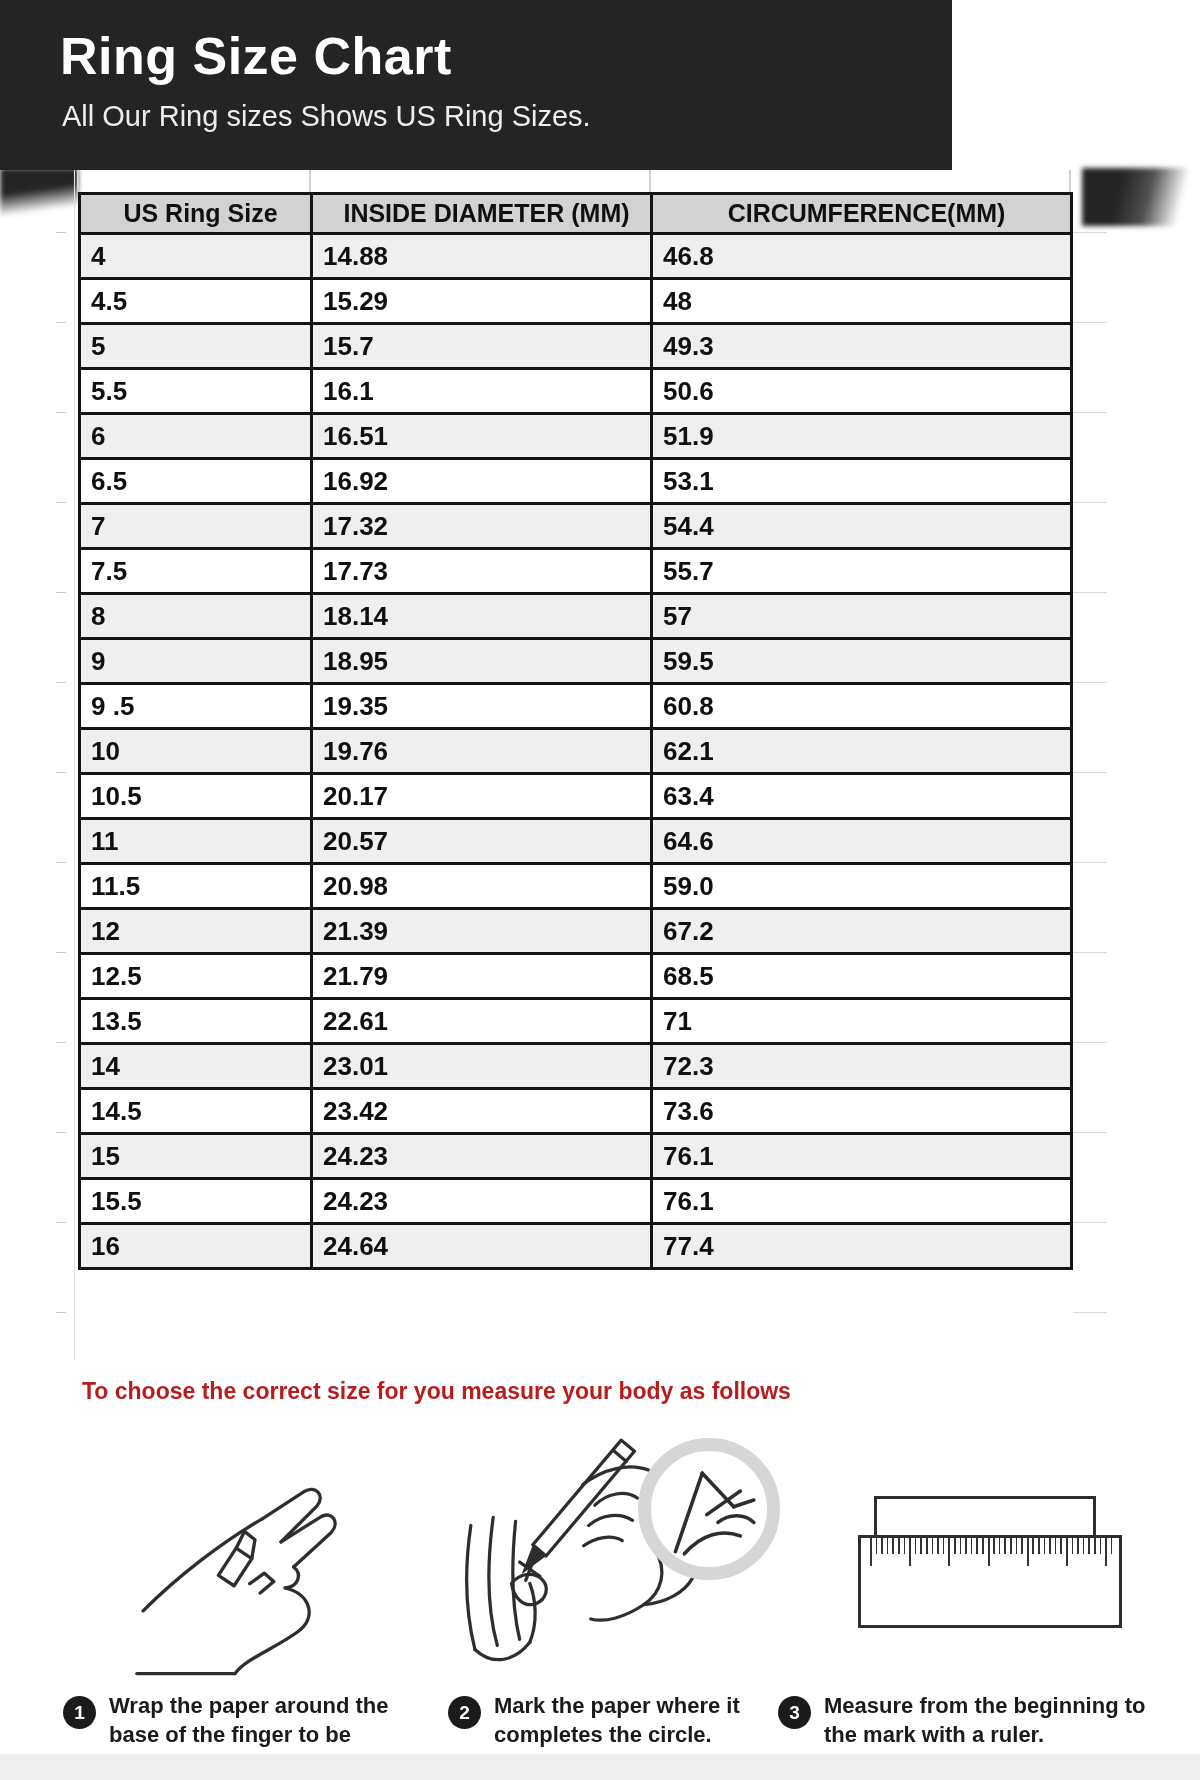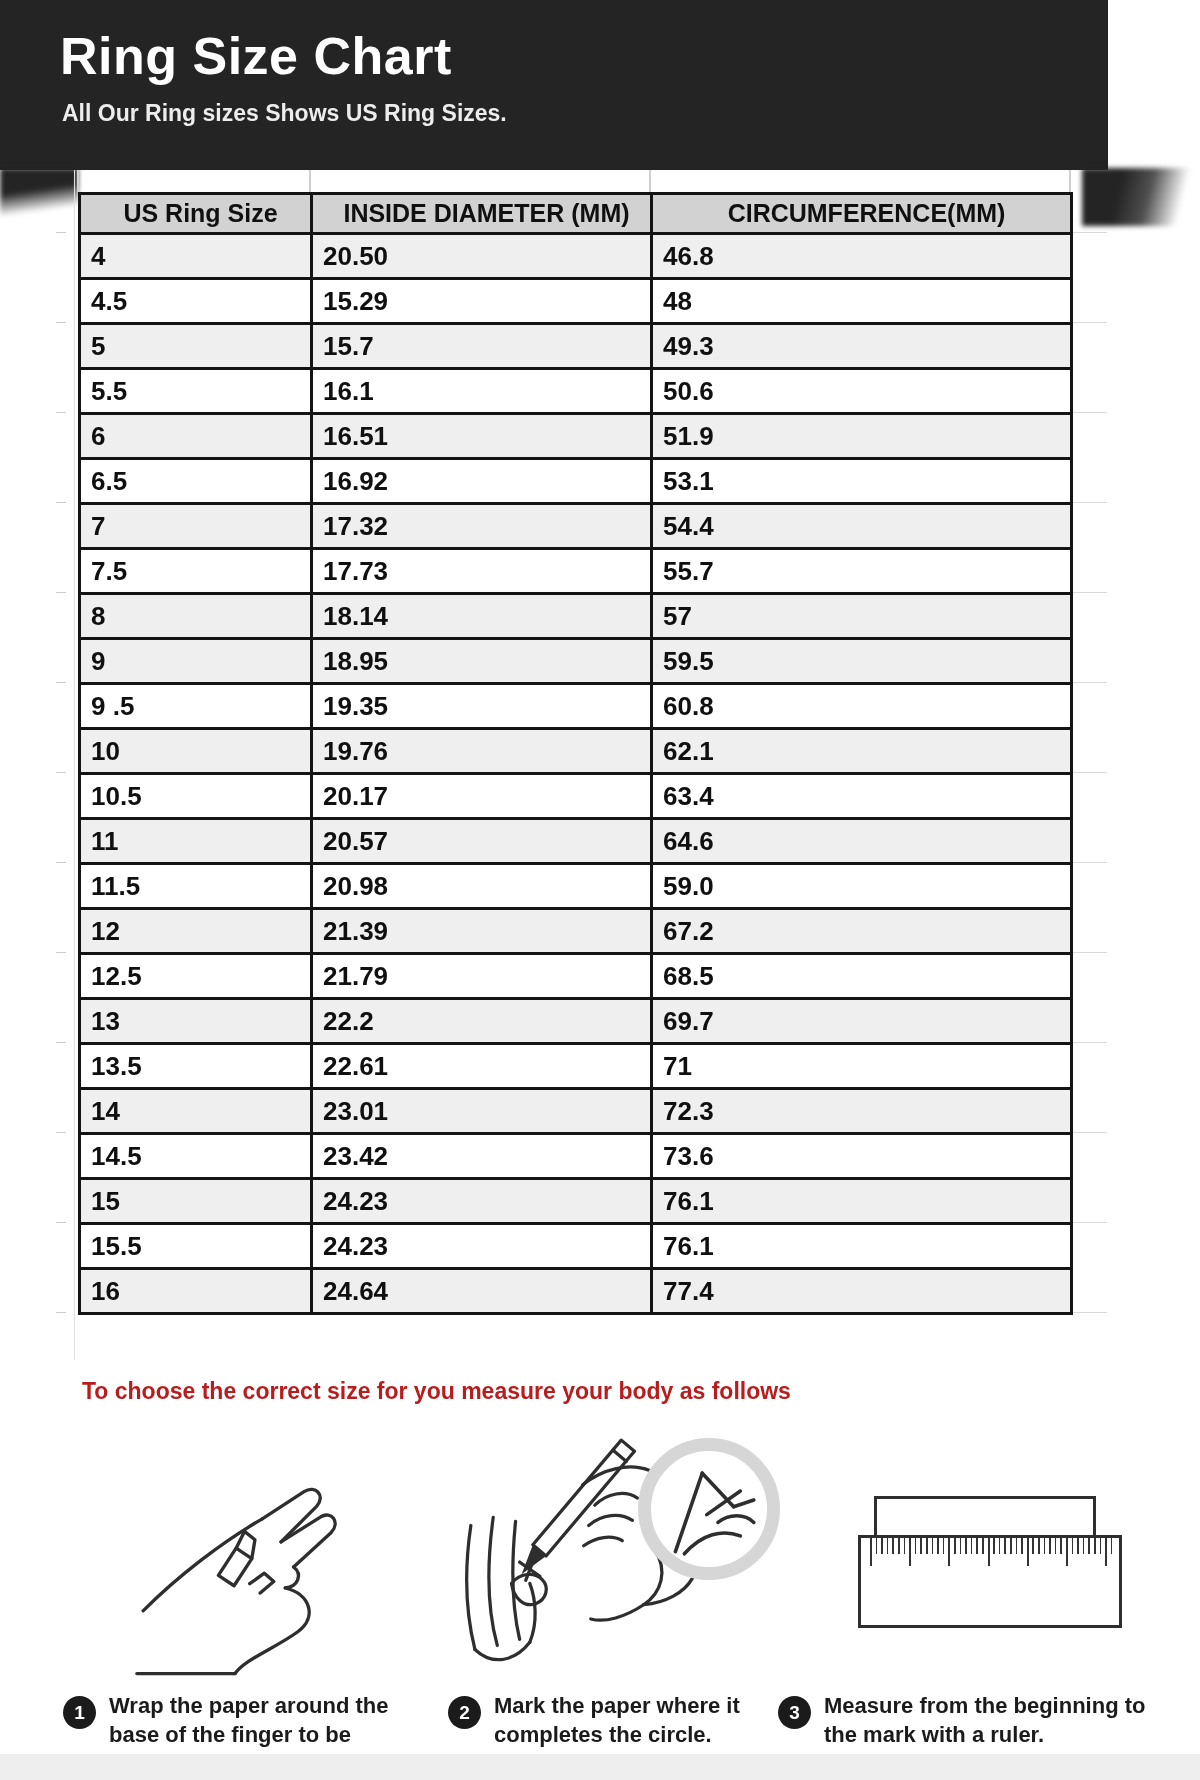--- a/index.html
+++ b/index.html
@@ -4,31 +4,31 @@
 <style>
   html,body{margin:0;padding:0;}
   body{
     width:1200px;height:1780px;position:relative;overflow:hidden;
     background:#ffffff;
     font-family:"Liberation Sans", sans-serif;
     -webkit-font-smoothing:antialiased;
   }
   
   .banner{
-    position:absolute;left:0;top:0;width:1108px;height:170px;
+    position:absolute;left:0;top:0;width:952px;height:170px;
     background:var(--banner-bg,#242424);
   }
   .banner-title{
     position:absolute;left:60px;top:26px;
     font-size:52px;font-weight:700;color:var(--banner-fg,#fff);
     letter-spacing:.5px;
   }
   .banner-subtitle{
     position:absolute;left:62px;top:100px;
-    font-size:23px;font-weight:700;color:#ededed;
+    font-size:29px;font-weight:400;color:#ededed;
   }
   .wedge{position:absolute;filter:blur(2.5px);}
   .wedge-left{
     left:0;top:168px;width:78px;height:52px;
     background:linear-gradient(172deg,var(--banner-bg,#242424) 42%,rgba(36,36,36,0) 78%);
   }
   .wedge-right{
     right:0;top:168px;width:118px;height:58px;
     background:linear-gradient(104deg,var(--banner-bg,#242424) 32%,rgba(36,36,36,.8) 55%,rgba(36,36,36,0) 82%);
   }
@@ -145,21 +145,21 @@
   <thead>
     <tr>
       <th>US Ring Size</th>
       <th>INSIDE DIAMETER (MM)</th>
       <th>CIRCUMFERENCE(MM)</th>
     </tr>
   </thead>
   <tbody>
       <tr class="stripe">
         <td>4</td>
-        <td>20.50</td>
+        <td>14.88</td>
         <td>46.8</td>
       </tr>
       <tr>
         <td>4.5</td>
         <td>15.29</td>
         <td>48</td>
       </tr>
       <tr class="stripe">
         <td>5</td>
         <td>15.7</td>
@@ -227,25 +227,20 @@
       </tr>
       <tr class="stripe">
         <td>12</td>
         <td>21.39</td>
         <td>67.2</td>
       </tr>
       <tr>
         <td>12.5</td>
         <td>21.79</td>
         <td>68.5</td>
-      </tr>
-      <tr class="stripe">
-        <td>13</td>
-        <td>22.2</td>
-        <td>69.7</td>
       </tr>
       <tr>
         <td>13.5</td>
         <td>22.61</td>
         <td>71</td>
       </tr>
       <tr class="stripe">
         <td>14</td>
         <td>23.01</td>
         <td>72.3</td>

